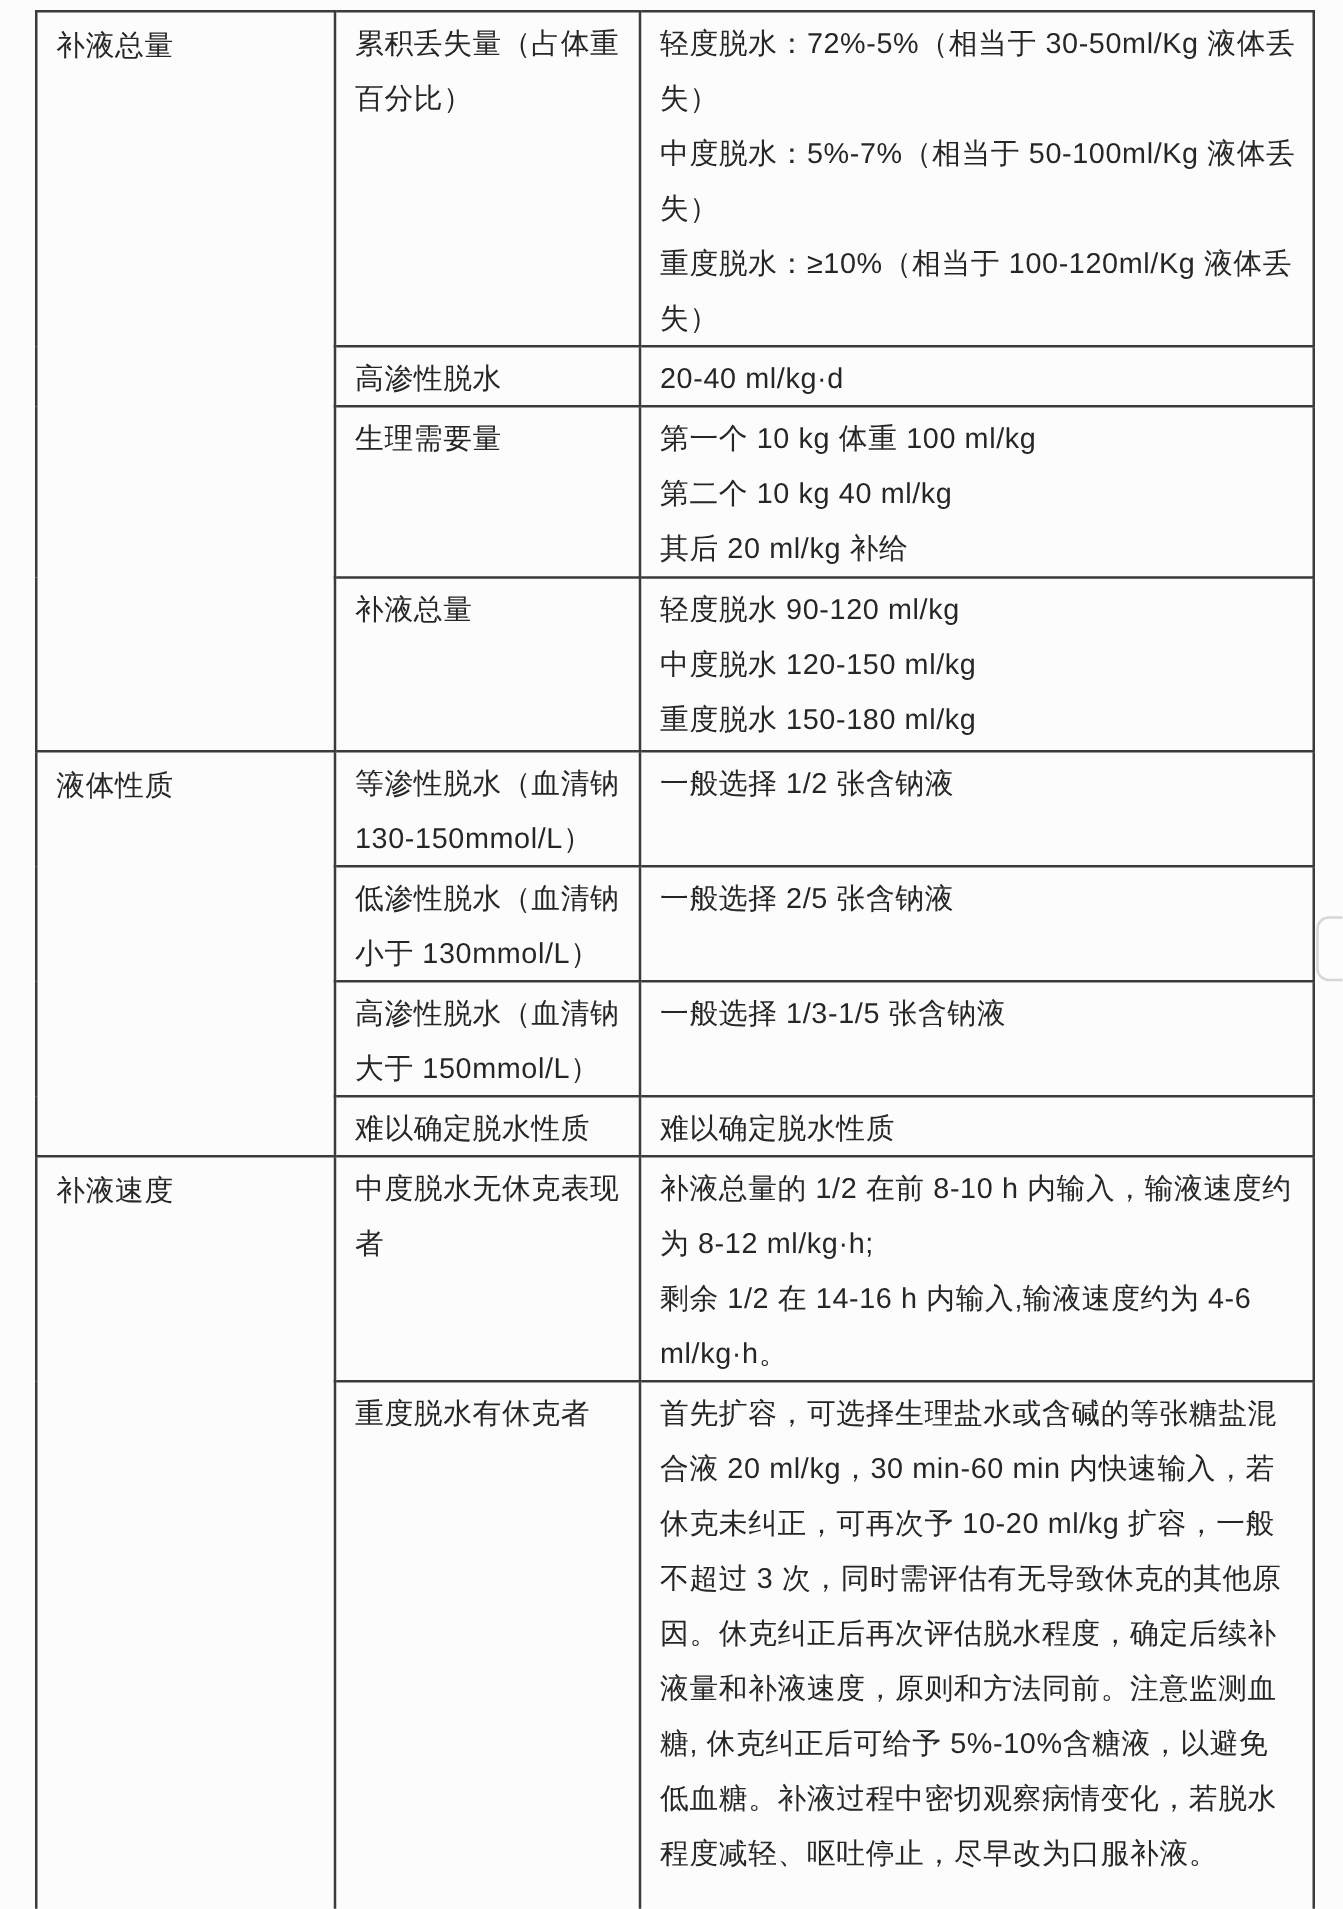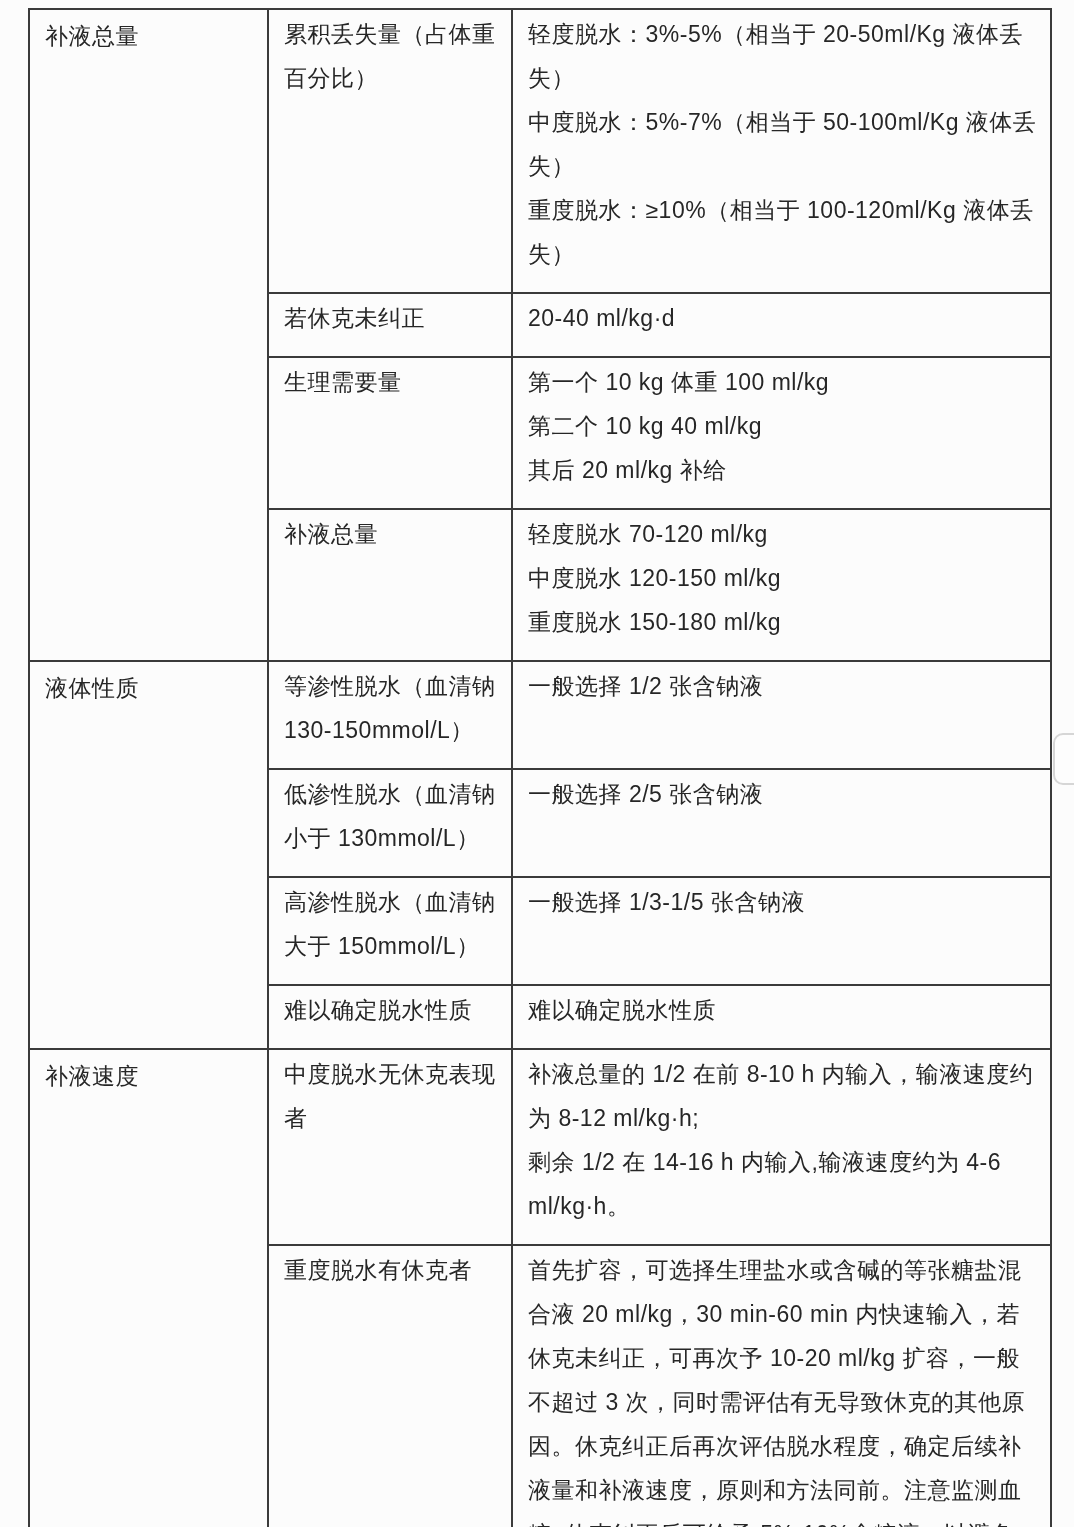--- a/index.html
+++ b/index.html
@@ -14,21 +14,21 @@
   .page { position: relative; width: 1074px; height: 1527px; }
   .table-wrap { position: absolute; left: 28px; top: 8px; }
   table.med-table {
     border-collapse: collapse;
     table-layout: fixed;
     width: 1022px;
   }
   table.med-table td {
     border: 2px solid #3b3b3b;
     vertical-align: top;
-    padding: 2px 12px 16px 15px;
+    padding: 2px 12px 0 15px;
     font-size: 23px;
     line-height: 44px;
     letter-spacing: 0.5px;
   }
   td p { margin: 0; }
   .cat { padding-top: 2px; }
   .scroll-thumb {
     position: absolute;
     left: 1053px; top: 733px;
     width: 34px; height: 52px;
@@ -51,49 +51,49 @@
       <tbody>
 
         <tr style="height:260px">
           <td rowspan="4">
             <p class="cat">补液总量</p>
           </td>
           <td>
             <p>累积丢失量（占体重百分比）</p>
           </td>
           <td>
-            <p>轻度脱水：3%-5%（相当于 20-50ml/Kg 液体丢失）</p>
+            <p>轻度脱水：72%-5%（相当于 30-50ml/Kg 液体丢失）</p>
             <p>中度脱水：5%-7%（相当于 50-100ml/Kg 液体丢失）</p>
             <p>重度脱水：≥10%（相当于 100-120ml/Kg 液体丢失）</p>
           </td>
         </tr>
         <tr style="height:45px">
           <td>
-            <p>若休克未纠正</p>
+            <p>高渗性脱水</p>
           </td>
           <td>
             <p>20-40 ml/kg·d</p>
           </td>
         </tr>
         <tr style="height:137px">
           <td>
             <p>生理需要量</p>
           </td>
           <td>
             <p>第一个 10 kg 体重 100 ml/kg</p>
             <p>第二个 10 kg 40 ml/kg</p>
             <p>其后 20 ml/kg 补给</p>
           </td>
         </tr>
         <tr style="height:139px">
           <td>
             <p>补液总量</p>
           </td>
           <td>
-            <p>轻度脱水 70-120 ml/kg</p>
+            <p>轻度脱水 90-120 ml/kg</p>
             <p>中度脱水 120-150 ml/kg</p>
             <p>重度脱水 150-180 ml/kg</p>
           </td>
         </tr>
 
         <tr style="height:87px">
           <td rowspan="4">
             <p class="cat">液体性质</p>
           </td>
           <td>

